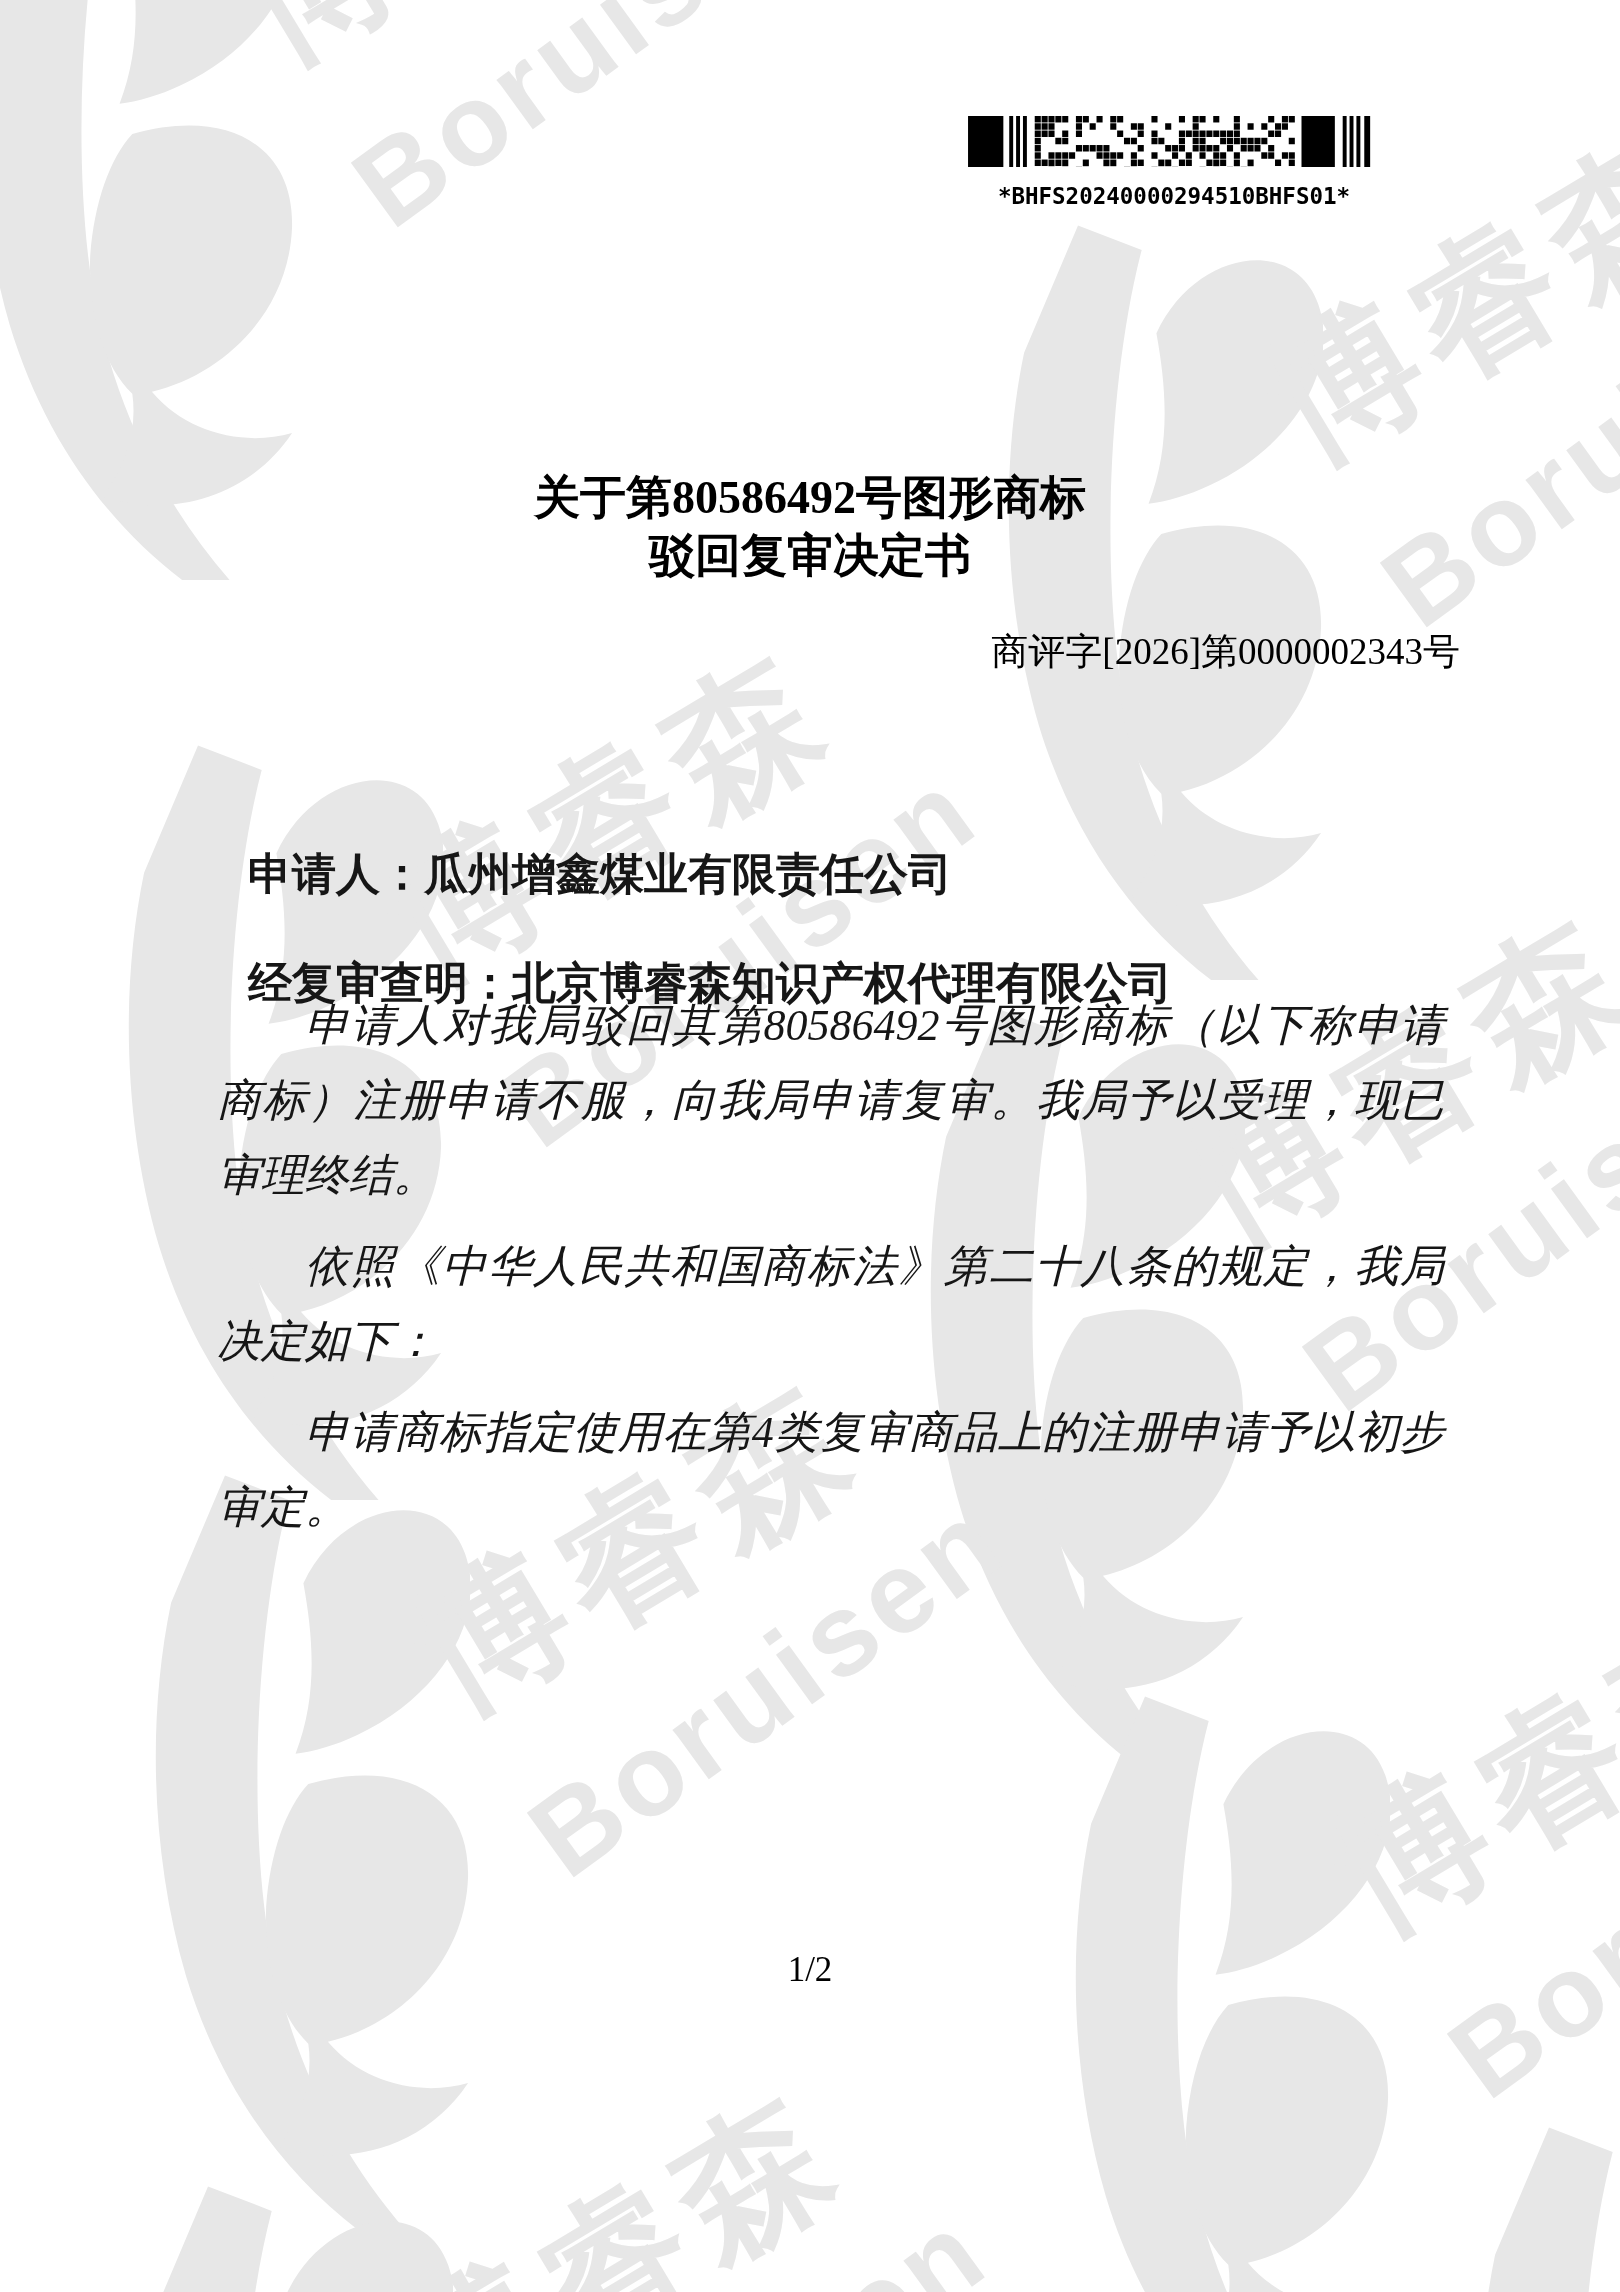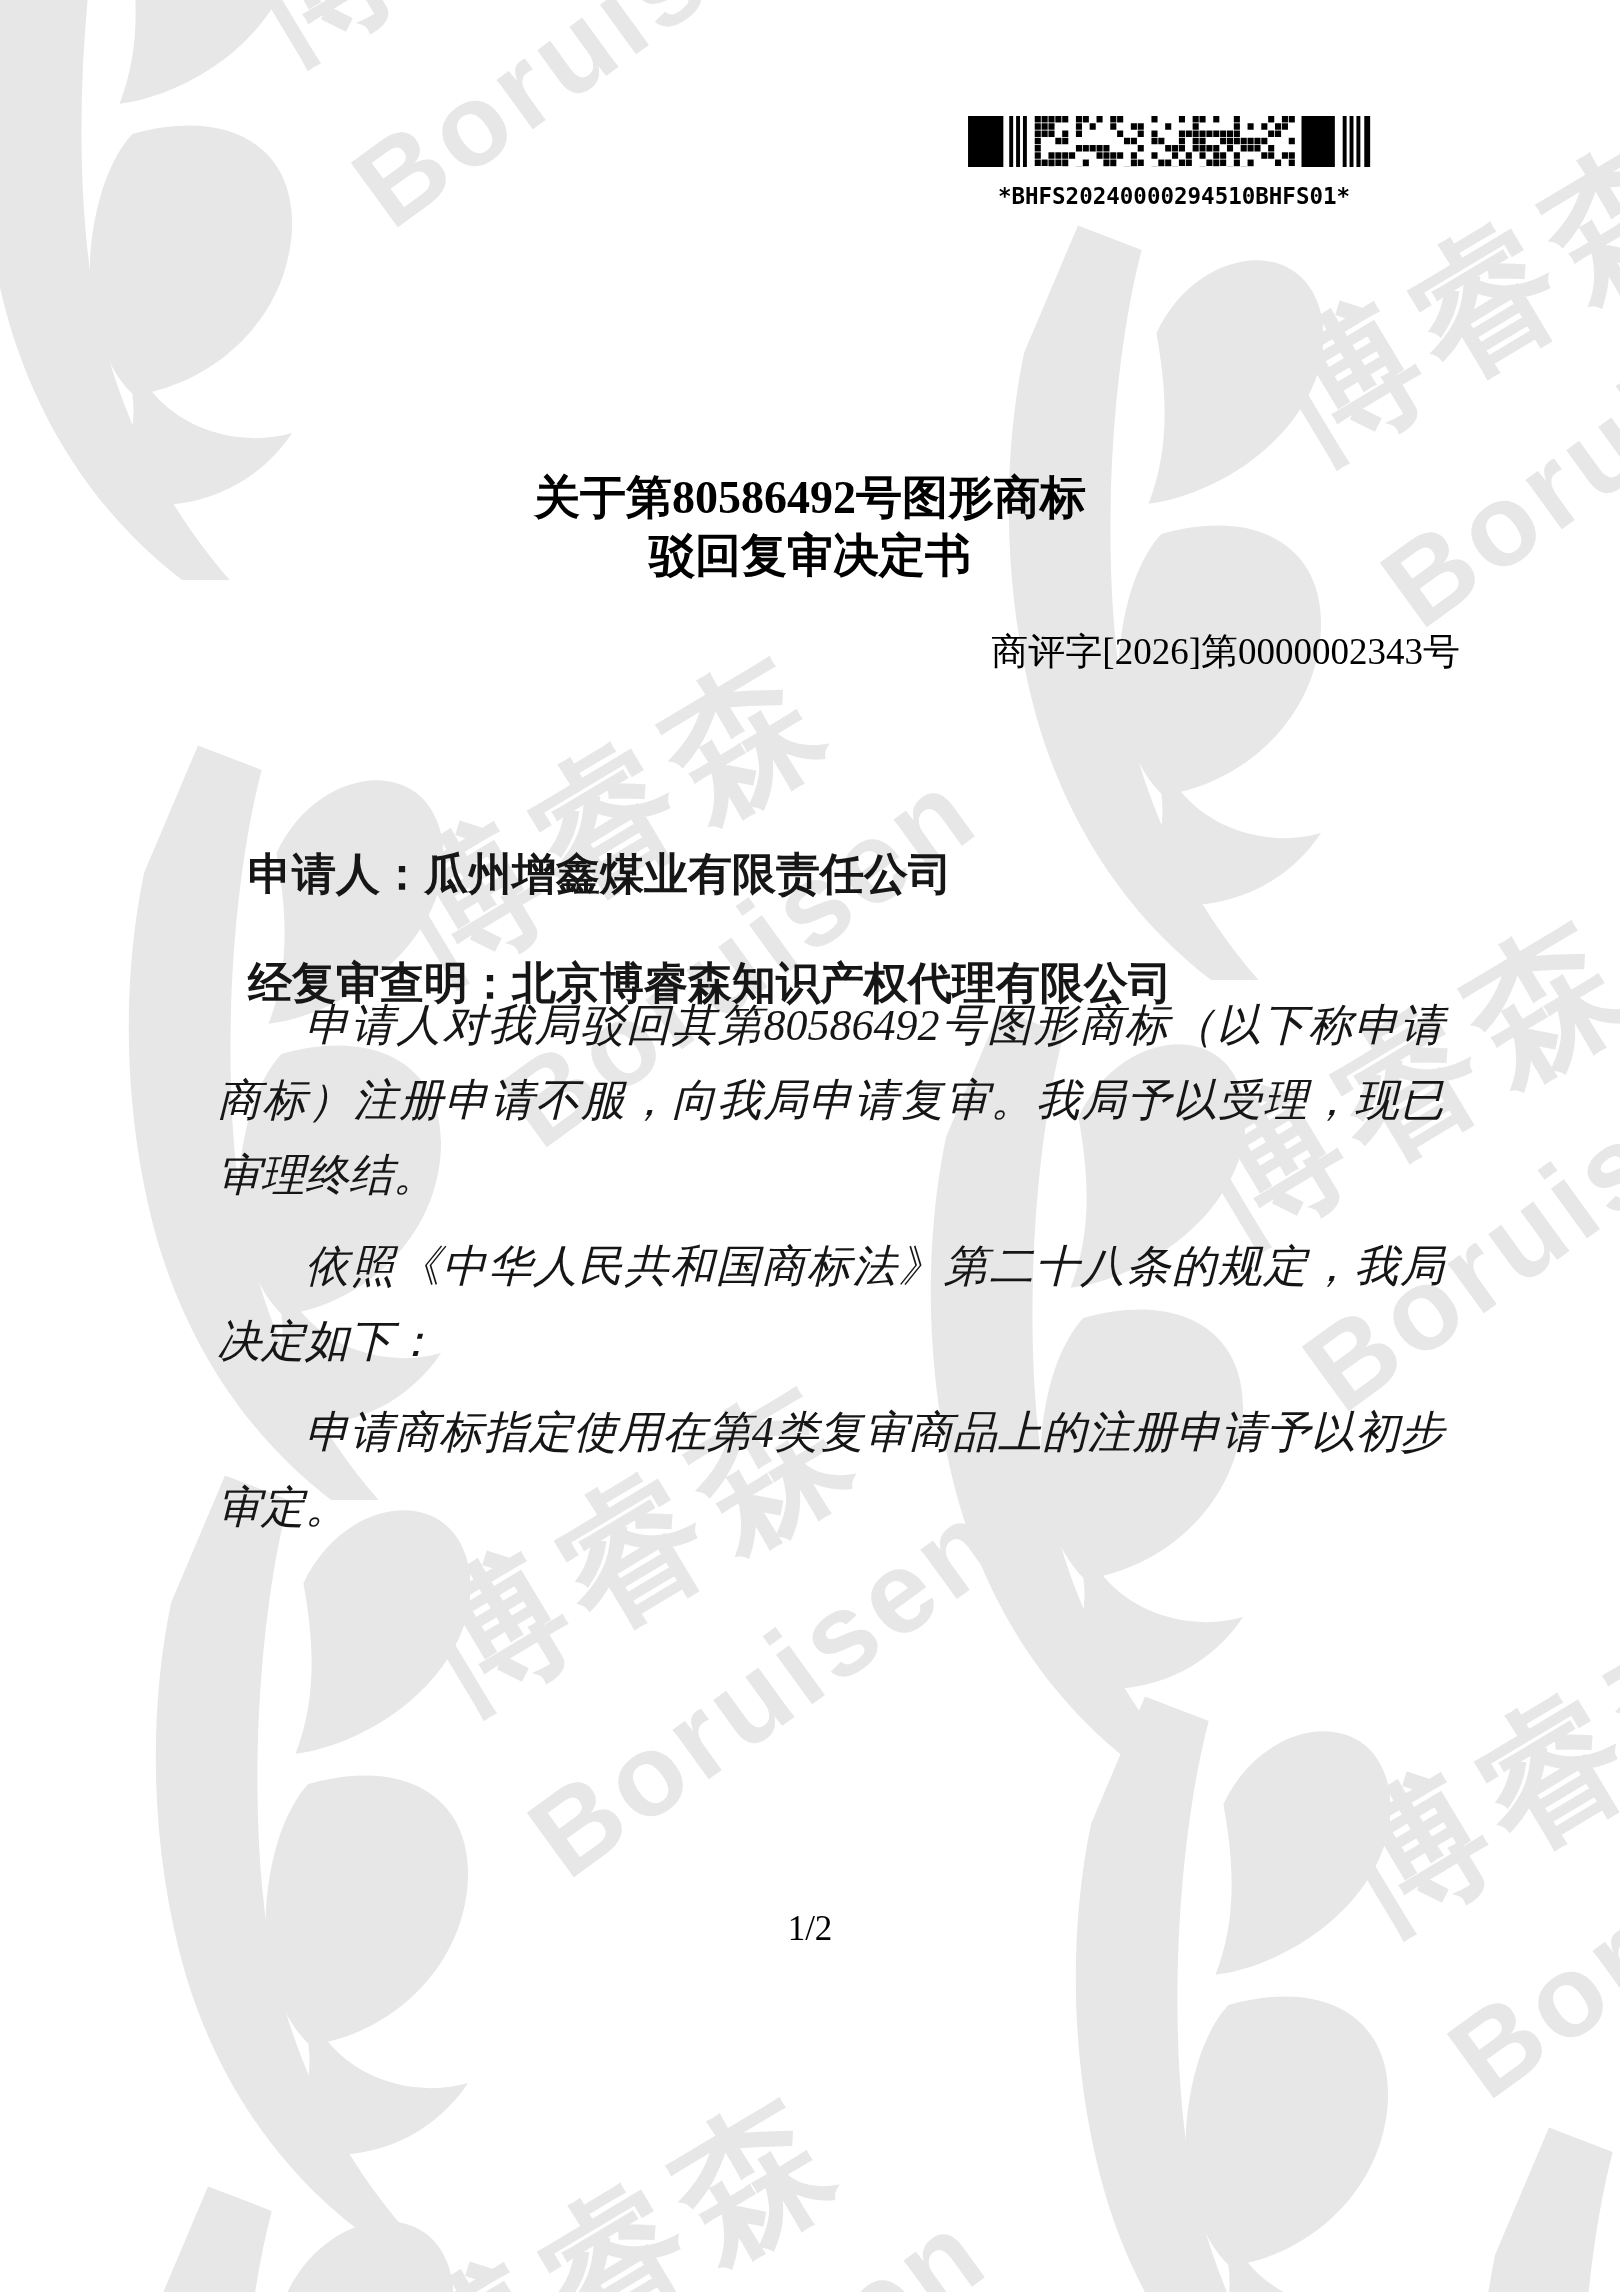--- a/index.html
+++ b/index.html
@@ -59,21 +59,21 @@
     position:absolute;left:248px;top:820px;width:1235px;
     font-size:44px;line-height:109px;font-weight:bold;
   }
   .body-block{
     position:absolute;left:201px;top:972px;width:1259px;
     font-size:44px;line-height:75px;
     text-align:justify;
   }
   .body-block p{margin:16px;text-indent:2em;font-style:italic;}
   .page-number{
-    position:absolute;left:0;top:1909px;width:1620px;
+    position:absolute;left:0;top:1950px;width:1620px;
     text-align:center;font-size:35px;color:#000;
   }
 </style>
 </head>
 <body>
 
 <div class="page">
 
   <div>
     <div class="wm" style="left:-98px;top:-263px;">

